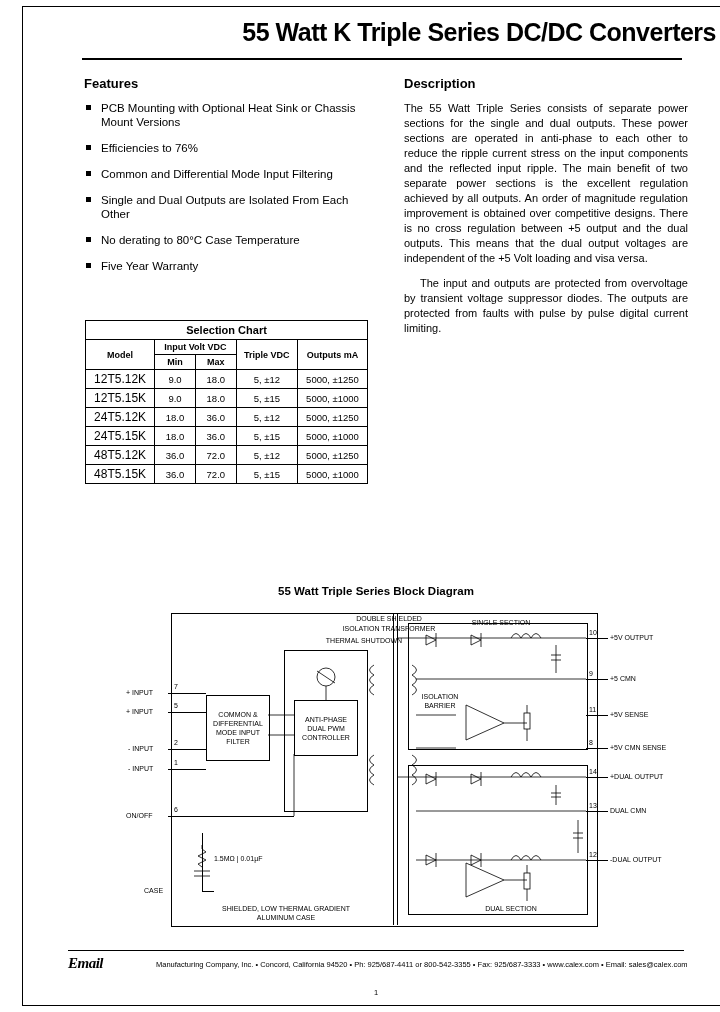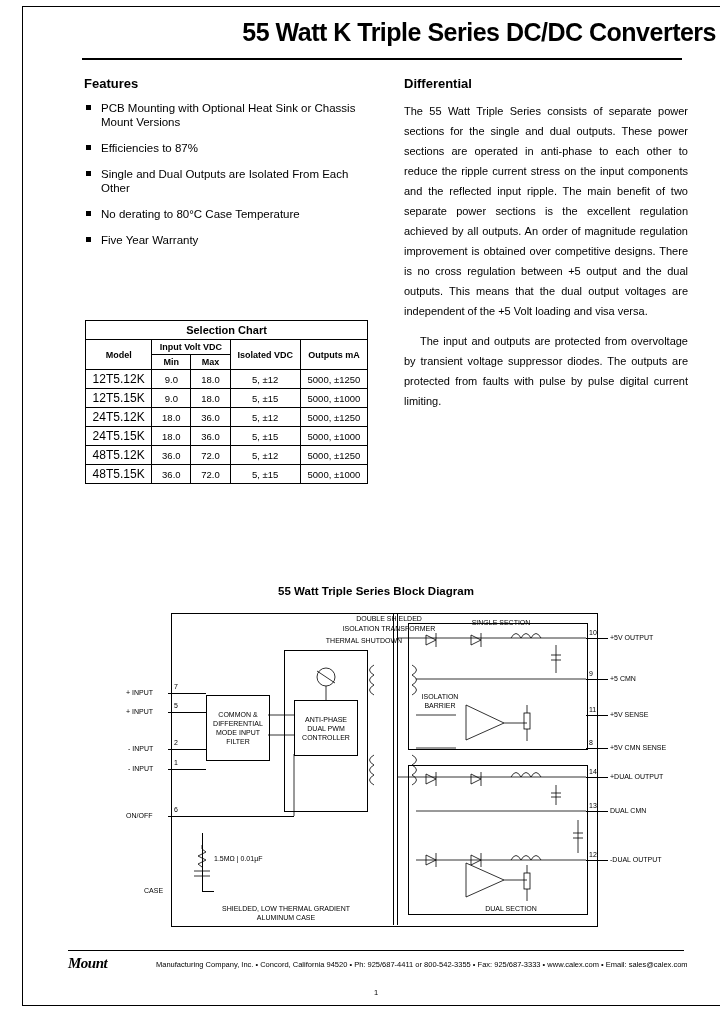--- a/index.html
+++ b/index.html
@@ -74,21 +74,21 @@
     position: absolute;
     left: 2px;
     top: 4px;
     width: 5px;
     height: 5px;
     background: #000;
   }
   .desc p {
     margin: 0 0 10px 0;
     font-size: 11px;
-    line-height: 20px;
+    line-height: 15px;
     text-align: justify;
   }
   .desc p.indent {
     text-indent: 16px;
   }
   
   .chart-wrap {
     position: absolute;
     left: 69px; top: 320px;
     width: 283px;
@@ -223,45 +223,46 @@
 
   <div class="outer-border"></div>
 
   <div class="doc-title">55 Watt K Triple Series DC/DC Converters</div>
   <div class="title-rule"></div>
 
   <div class="col-left">
     <div class="sec-head">Features</div>
     <ul class="features">
       <li>PCB Mounting with Optional Heat Sink or Chassis Mount Versions</li>
-      <li>Efficiencies to 87%</li>
+      <li>Efficiencies to 76%</li>
+      <li>Common and Differential Mode Input Filtering</li>
       <li>Single and Dual Outputs are Isolated From Each Other</li>
       <li>No derating to 80°C Case Temperature</li>
       <li>Five Year Warranty</li>
     </ul>
   </div>
 
   <div class="col-right">
-    <div class="sec-head">Differential</div>
+    <div class="sec-head">Description</div>
     <div class="desc">
       <p>The 55 Watt Triple Series consists of separate power sections for the single and dual outputs.  These power sections are operated in anti-phase to each other to reduce the ripple current stress on the input components and the reflected input ripple.  The main benefit of two separate power sections is the excellent regulation achieved by all outputs.   An order of magnitude regulation improvement is obtained over competitive designs.  There is no cross regulation between +5 output and the dual outputs.  This means that the dual output voltages are independent of the +5 Volt loading and visa versa.</p>
       <p class="indent">The input and outputs are protected from overvoltage by transient voltage suppressor diodes. The outputs are protected from faults with pulse by pulse digital current limiting.</p>
     </div>
   </div>
 
   <div class="chart-wrap">
     <table class="selchart">
       <tbody>
           <tr>
         <td class="chart-title" colspan="5">Selection Chart</td>
       </tr>
       <tr>
         <td class="hdr" rowspan="2">Model</td>
         <td class="hdr" colspan="2">Input Volt VDC</td>
-        <td class="hdr" rowspan="2">Isolated VDC</td>
+        <td class="hdr" rowspan="2">Triple VDC</td>
         <td class="hdr" rowspan="2">Outputs mA</td>
       </tr>
       <tr>
         <td class="hdr">Min</td>
         <td class="hdr">Max</td>
       </tr>
       <tr>
         <td class="model">12T5.12K</td>
         <td>9.0</td>
         <td>18.0</td>
@@ -468,18 +469,18 @@
         <line x1="68" y1="271" x2="84" y2="271"></line>
 
         <line x1="271" y1="33" x2="290" y2="33"></line>
         <line x1="271" y1="172" x2="290" y2="172"></line>
       </g>
     </svg>
   </div>
 
   <div class="footer-rule"></div>
   <div class="footer">
-    <div class="logo">Mount</div>
+    <div class="logo">Email</div>
     <div class="footer-text">Manufacturing Company, Inc.  •  Concord, California 94520  •  Ph: 925/687-4411 or 800-542-3355  •  Fax: 925/687-3333  •  www.calex.com  •  Email: sales@calex.com</div>
   </div>
   <div class="page-num">1</div>
 
 </div>
 
 </body></html>

